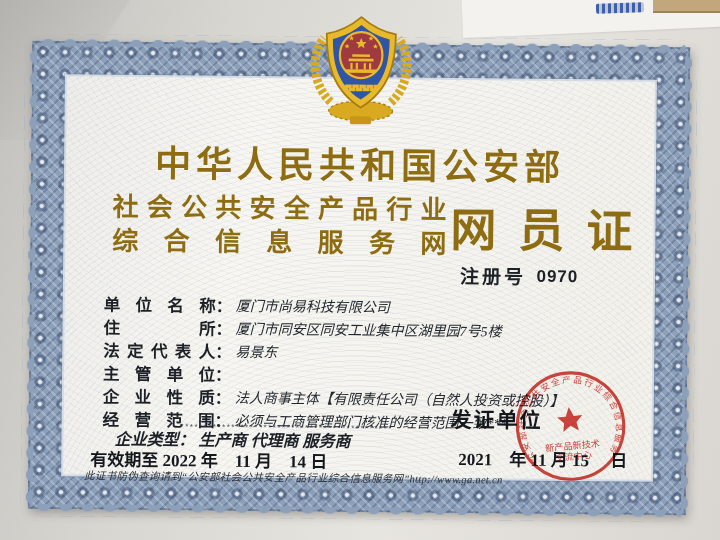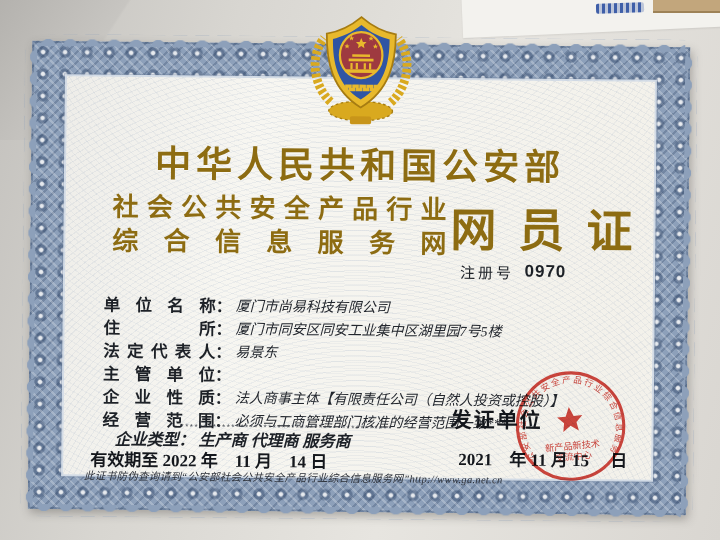--- a/index.html
+++ b/index.html
@@ -57,21 +57,21 @@
   .title{position:absolute;left:0;width:100%;top:92px;text-align:center;
     font-weight:bold;font-size:36px;letter-spacing:5px;text-shadow:0 1px 0 rgba(255,255,255,.5);}
   .sub1{position:absolute;left:82px;top:144px;width:334px;font-weight:bold;font-size:26px;
     text-align:justify;text-align-last:justify;}
   .sub2{position:absolute;left:82px;top:178px;width:334px;font-weight:bold;font-size:26px;
     text-align:justify;text-align-last:justify;}
   .cert-type{position:absolute;left:420px;top:148px;width:182px;font-weight:bold;font-size:46px;
     text-align:justify;text-align-last:justify;}
   
   .reg{position:absolute;left:430px;top:216px;color:#1d2127;}
-  .reg .lab{font-family:"Liberation Serif",serif;font-weight:normal;font-size:15px;letter-spacing:3px;}
+  .reg .lab{font-family:"Liberation Serif",serif;font-weight:bold;font-size:19px;letter-spacing:3px;}
   .reg .num{font-size:17px;font-weight:bold;letter-spacing:1px;position:relative;top:-2px;margin-left:6px;text-align:center;}
   
   .fields{position:absolute;left:74px;top:250px;width:470px;color:#1d2127;}
   .field-row{height:23px;white-space:nowrap;}
   .flabel{display:inline-block;width:112px;text-align:justify;text-align-last:justify;
     font-family:"Liberation Serif",serif;font-weight:bold;font-size:16.5px;vertical-align:top;}
   .fcolon{font-family:"Liberation Serif",serif;font-weight:bold;font-size:16px;vertical-align:top;}
   .fvalue{font-family:"Liberation Serif",serif;font-style:italic;font-size:14px;vertical-align:top;
     position:relative;top:2px;margin-left:4px;color:#23272e;}
   .sep{position:absolute;left:152px;top:380px;font-size:8px;letter-spacing:1.5px;color:#3a3f48;}

